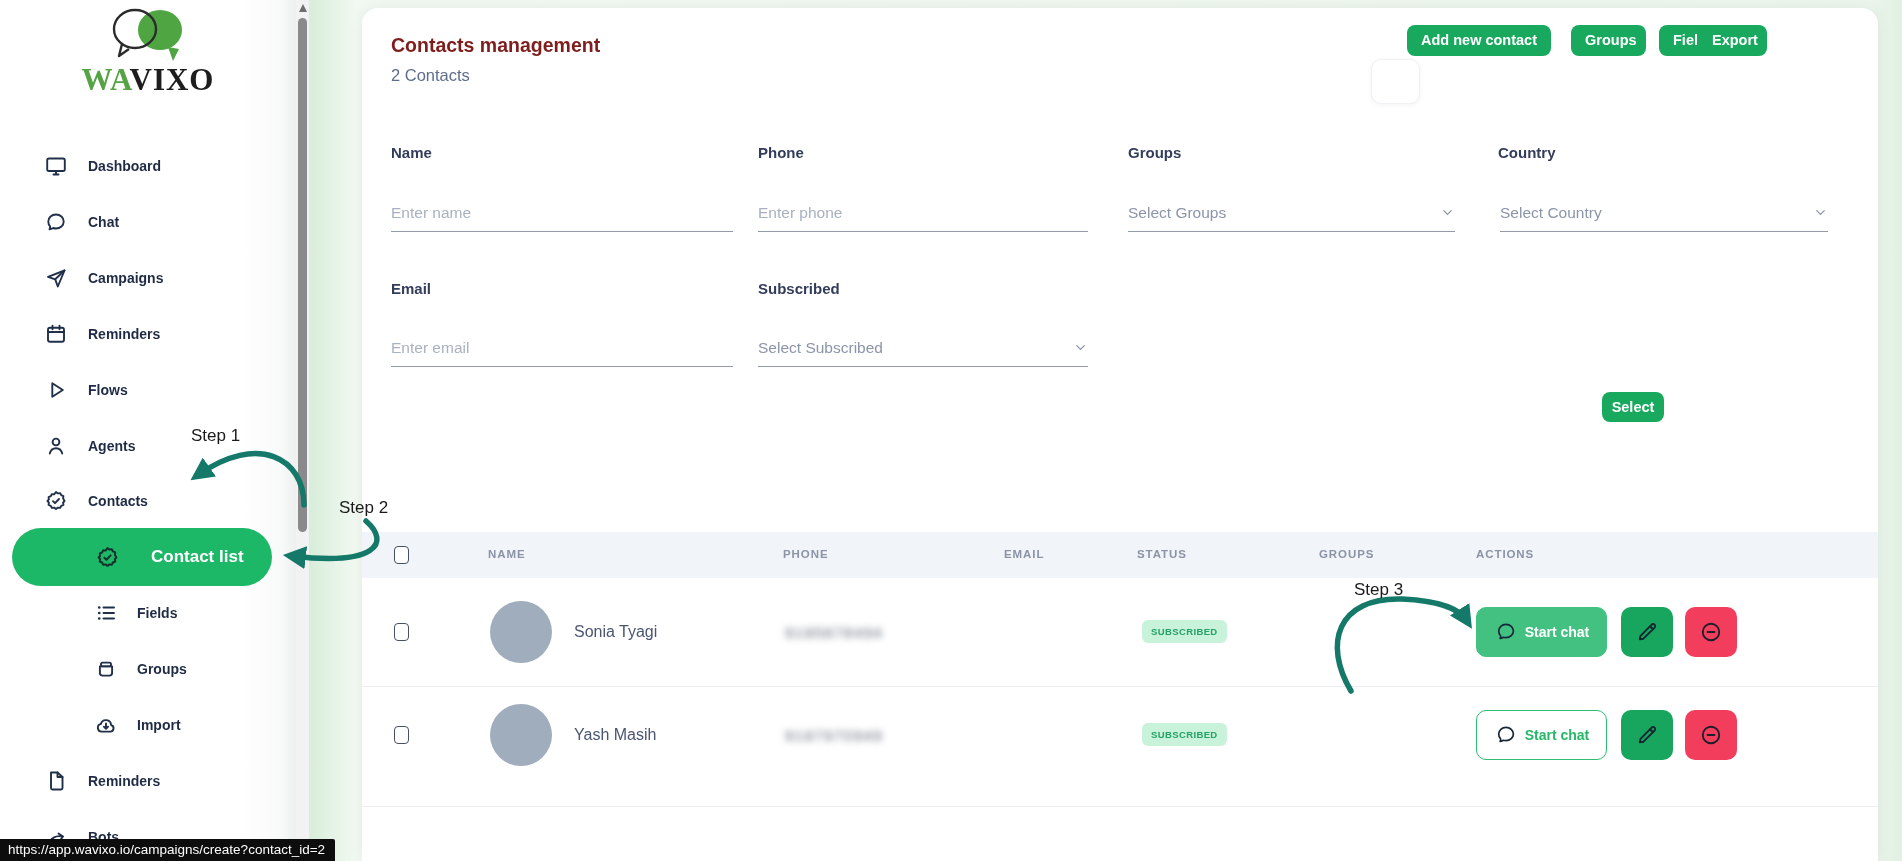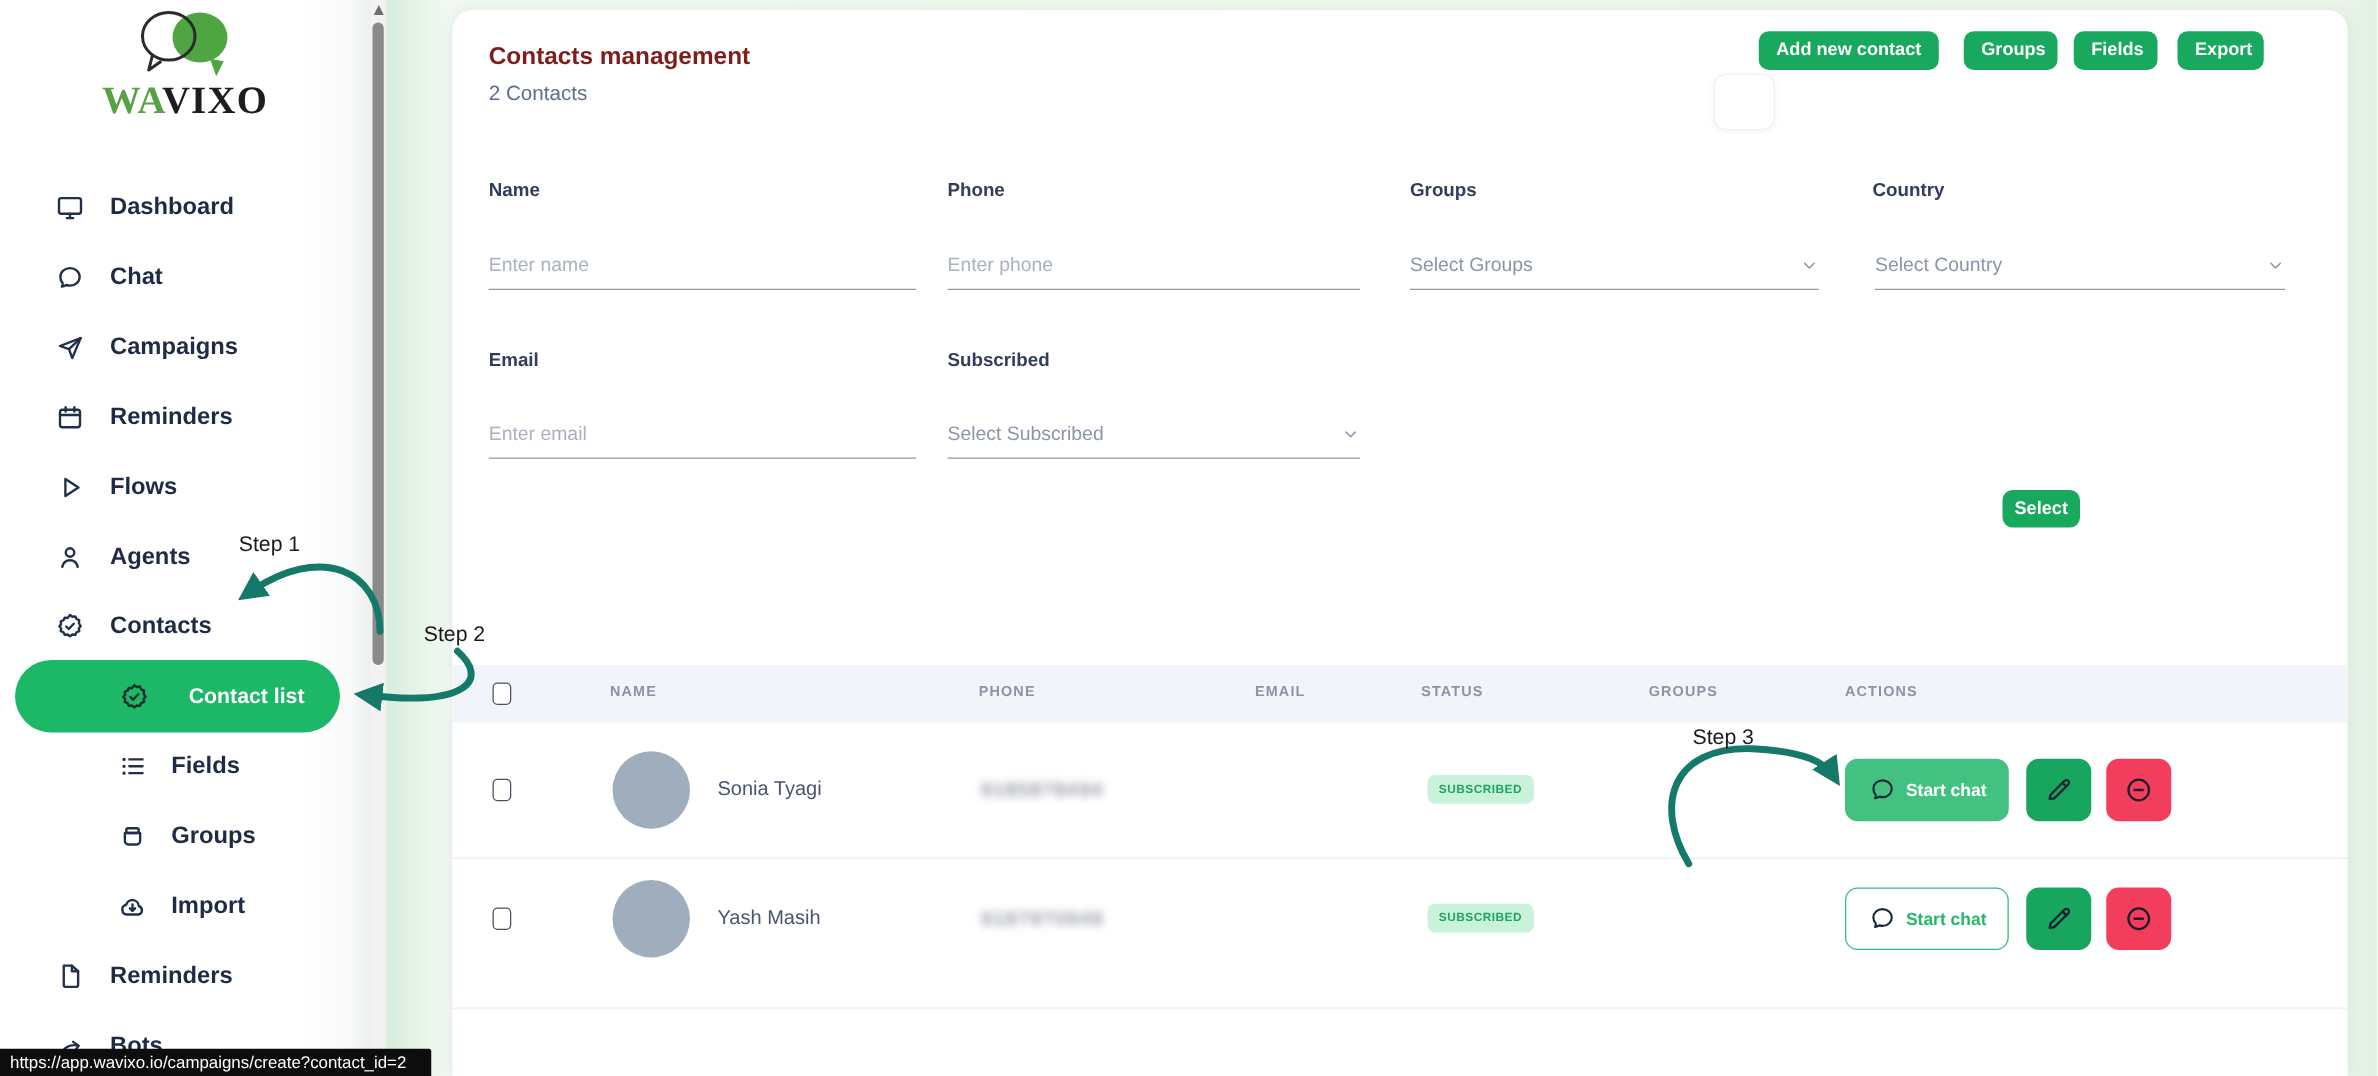--- a/index.html
+++ b/index.html
@@ -19,21 +19,21 @@
     background:linear-gradient(90deg,#ffffff 82%,#f8f9f9 95%,#eef0f0 100%);
   }
   .logo-wrap { position:absolute; left:0; top:4px; width:296px; text-align:center; }
   .logo-bubbles { display:block; margin:0 auto; }
   .wordmark { font-family:"Liberation Serif", serif; font-weight:bold; font-size:31px; letter-spacing:1px; margin-top:-4px; }
   .wordmark .wm-green { color:#55a344; }
   .wordmark .wm-dark { color:#1d1d1d; }
   .nav-item {
     position:absolute; left:0; width:296px; height:28px;
     display:flex; align-items:center; cursor:pointer;
-    color:#1f2b45; font-size:19px; font-weight:bold;
+    color:#1f2b45; font-size:14px; font-weight:bold;
   }
   .nav-item .icn { position:absolute; left:44px; width:24px; height:24px; }
   .nav-item .lbl { position:absolute; left:88px; white-space:nowrap; }
   .nav-item.sub .icn { left:94px; }
   .nav-item.sub .lbl { left:137px; }
   .pill {
     position:absolute; left:12px; top:528px; width:260px; height:58px;
     background:#1db768; border-radius:29px; display:flex; align-items:center; cursor:pointer;
   }
   .pill .icn { position:absolute; left:83px; width:25px; height:25px; }
@@ -110,21 +110,21 @@
   .btn-sq.edit { left:1259px; background:#18a55e; }
   .btn-sq.del  { left:1323px; background:#f23e5c; }
   .btn-sq svg { width:26px; height:26px; stroke:#132433; fill:none; stroke-width:1.7; stroke-linecap:round; stroke-linejoin:round; }
   .btn-sq.del svg { stroke:#1d1d2b; }
   
   .anno-svg { position:absolute; left:0; top:0; width:1902px; height:861px; pointer-events:none; z-index:30; }
   .step-label { position:absolute; z-index:31; font-size:17px; color:#1a1a1a; white-space:nowrap; }
   
   .url-tooltip {
     position:absolute; left:0; top:839px; height:22px; z-index:40;
-    background:#0d0d0d; color:#fff; font-size:13.5px; line-height:22px; padding:0 20px 0 8px;
+    background:#0d0d0d; color:#fff; font-size:13.5px; line-height:22px; padding:0 10px 0 8px;
     border-top-right-radius:2px; white-space:nowrap;
   }
 </style>
 </head>
 <body>
 
 <div class="stage">
   <div class="main-bg"></div>
 
   <div class="sidebar">
@@ -261,21 +261,21 @@
   <div class="scroll-up-arrow"></div>
   <div class="scrollbar-thumb"></div>
 
   <div class="card">
     <div class="page-title">Contacts management</div>
     <div class="page-subtitle">2 Contacts</div>
 
     <button class="top-btn" style="left:1045px;width:144px">Add new contact</button>
     <button class="top-btn" style="left:1209px;width:75px">Groups</button>
     <button class="top-btn" style="left:1297px;width:67px">Fields</button>
-    <button class="top-btn" style="left:1380px;width:69px">Export</button>
+    <button class="top-btn" style="left:1336px;width:69px">Export</button>
     <div class="empty-square"></div>
 
     <div class="f-label" style="left:29px;top:136px">Name</div>
     <div class="f-label" style="left:396px;top:136px">Phone</div>
     <div class="f-label" style="left:766px;top:136px">Groups</div>
     <div class="f-label" style="left:1136px;top:136px">Country</div>
 
     <input class="f-input" style="left: 29px; top: 186px; width: 342px;" placeholder="Enter name">
     <input class="f-input" style="left: 396px; top: 186px; width: 330px;" placeholder="Enter phone">
     <div class="f-select" style="left:766px;top:186px;width:327px">

